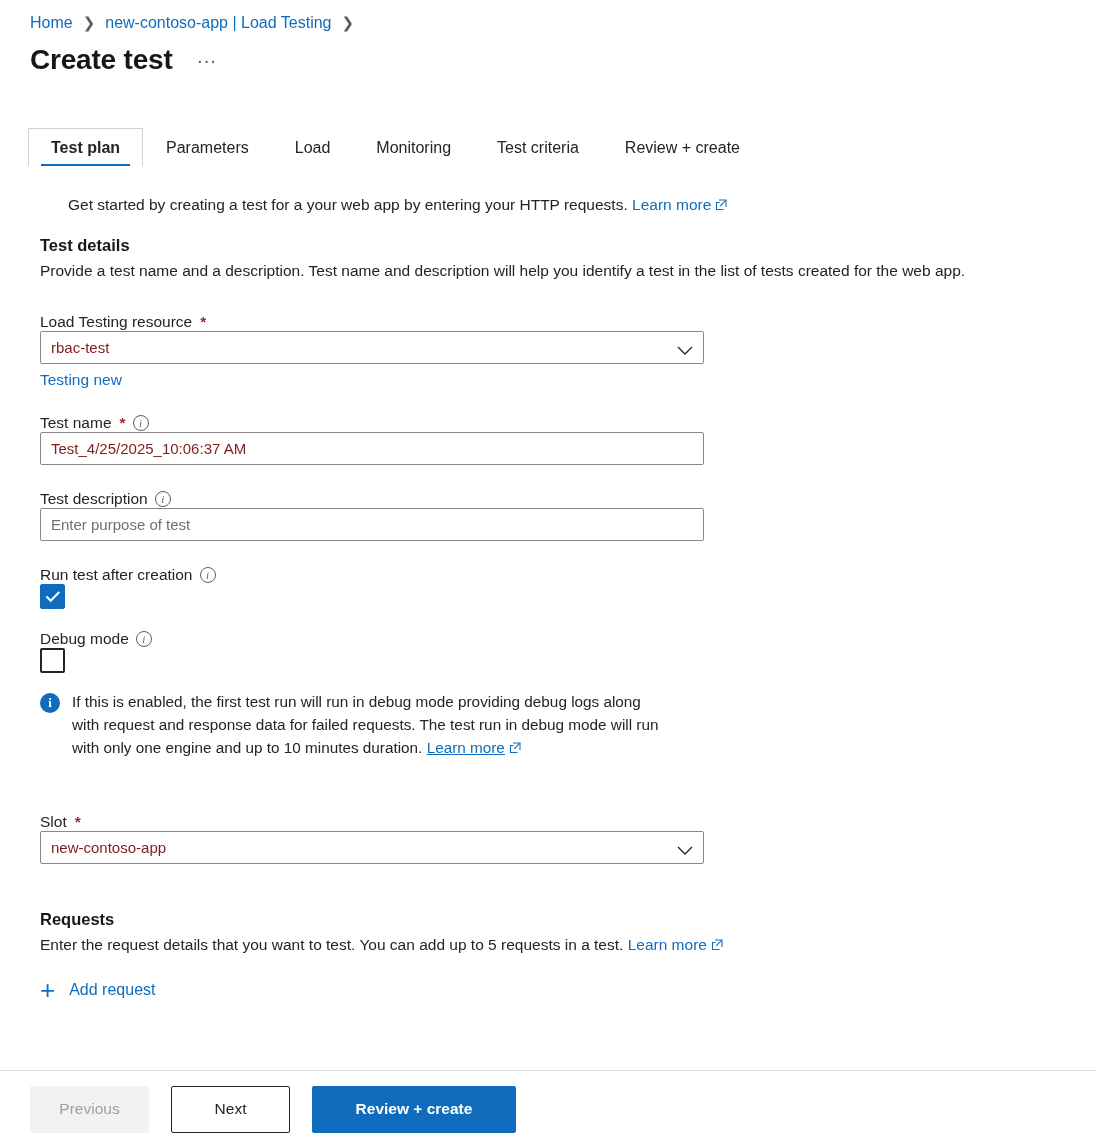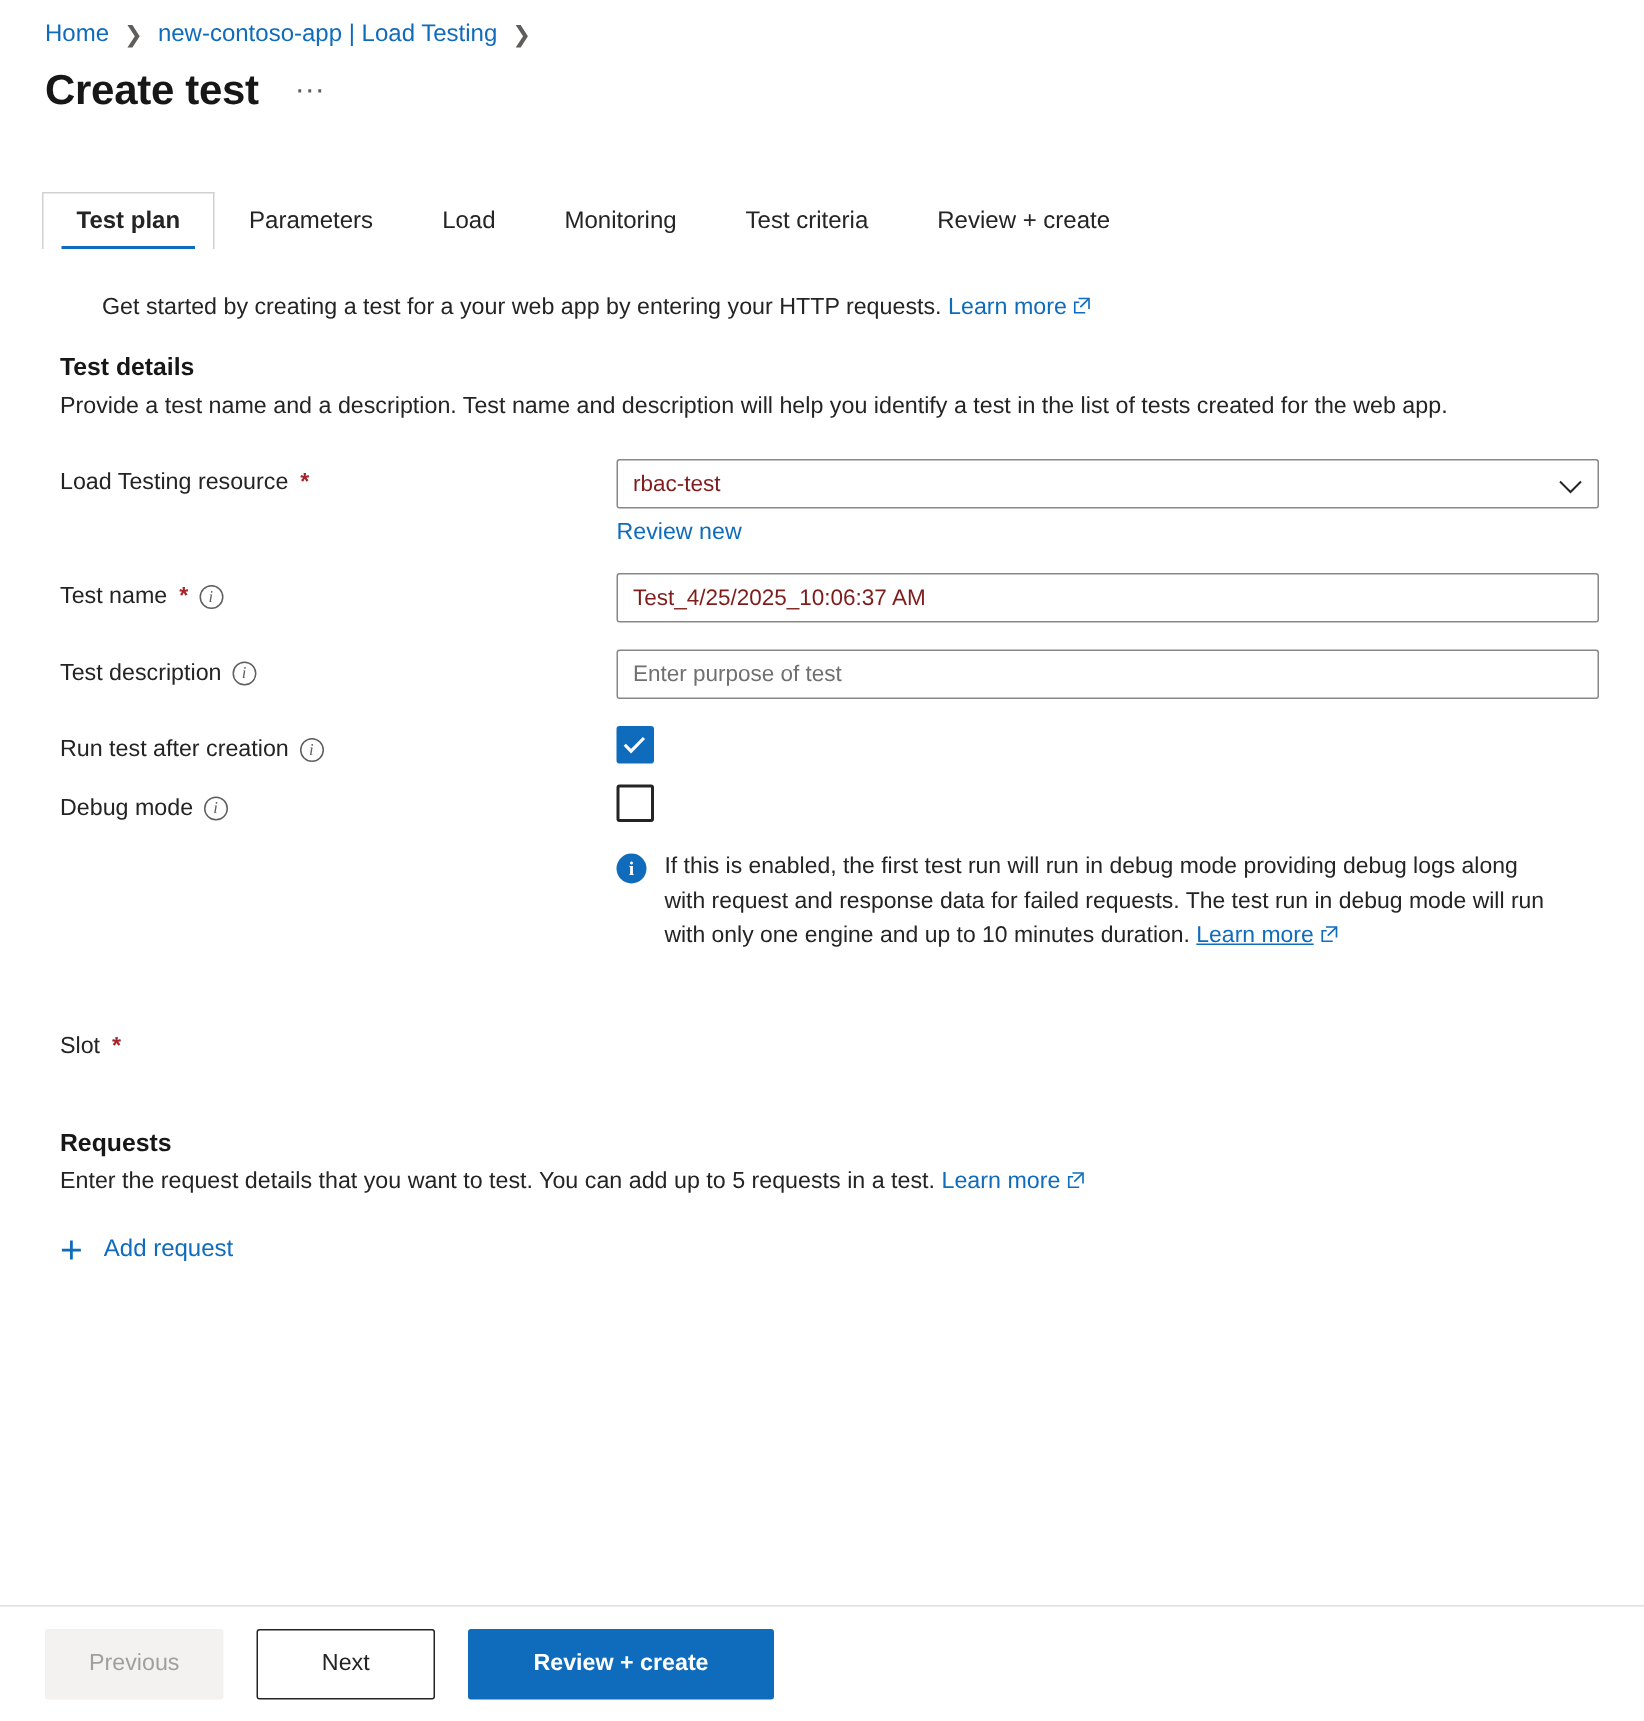--- a/index.html
+++ b/index.html
@@ -81,20 +81,21 @@
   }
   .section-desc {
     font-size: 15.5px; color: #242424; line-height: 1.45; max-width: 1030px;
     margin-bottom: 24px;
   }
 
   
   .field-row {
     display: flex; align-items: flex-start;
     margin-bottom: 18px;
+    flex-direction: column;
   }
   .field-label {
     width: 376px; padding-top: 7px;
     font-size: 15.5px; color: #242424;
     display: flex; align-items: center; gap: 7px;
   }
   .req { color: #a4262c; font-weight: 700; margin-left: 1px;}
   .info-icon {
     display: inline-flex; align-items: center; justify-content: center;
     width: 16px; height: 16px; border-radius: 50%;
@@ -219,21 +220,21 @@
         <span>Load Testing resource</span>
         <span class="req">*</span>
       </div>
       <div class="field-control">
         <div class="select-wrap">
           <input class="select-input" readonly="" value="rbac-test" style="">
           <span class="chev"><svg width="16" height="10" viewBox="0 0 16 10">
                 <path d="M1 1l7 7 7-7" fill="none" stroke="#242424" stroke-width="1.3"></path>
               </svg></span>
         </div>
-        <a class="create-new">Review new</a>
+        <a class="create-new">Testing new</a>
       </div>
     </div>
 
     
     <div class="field-row" style="margin-top:16px;">
       <div class="field-label">
         <span>Test name</span>
         <span class="req">*</span>
         <span class="info-icon">i</span>
       </div>
@@ -289,20 +290,28 @@
         </div>
       </div>
     </div>
 
     
     <div class="field-row" style="margin-top:46px;">
       <div class="field-label">
         <span>Slot</span>
         <span class="req">*</span>
       </div>
+      <div class="field-control">
+        <div class="select-wrap">
+          <input class="select-input" readonly="" value="new-contoso-app" style="">
+          <span class="chev"><svg width="16" height="10" viewBox="0 0 16 10">
+                <path d="M1 1l7 7 7-7" fill="none" stroke="#242424" stroke-width="1.3"></path>
+              </svg></span>
+        </div>
+      </div>
     </div>
 
     
     <div class="section-head requests-head">Requests</div>
     <div class="section-desc" style="margin-bottom:0;">
       <span>Enter the request details that you want to test. You can add up to 5 requests in a test.</span>
       <a class="link">Learn more</a><span class="ext-icon"><svg width="12" height="12" viewBox="0 0 12 12">
             <path d="M4 1h7v7" fill="none" stroke="#0f6cbd" stroke-width="1.1"></path>
             <path d="M10.6 1.4L5.2 6.8" stroke="#0f6cbd" stroke-width="1.1" fill="none"></path>
             <path d="M8.5 10.5H1.5V3.5h3" fill="none" stroke="#0f6cbd" stroke-width="1.1"></path>

